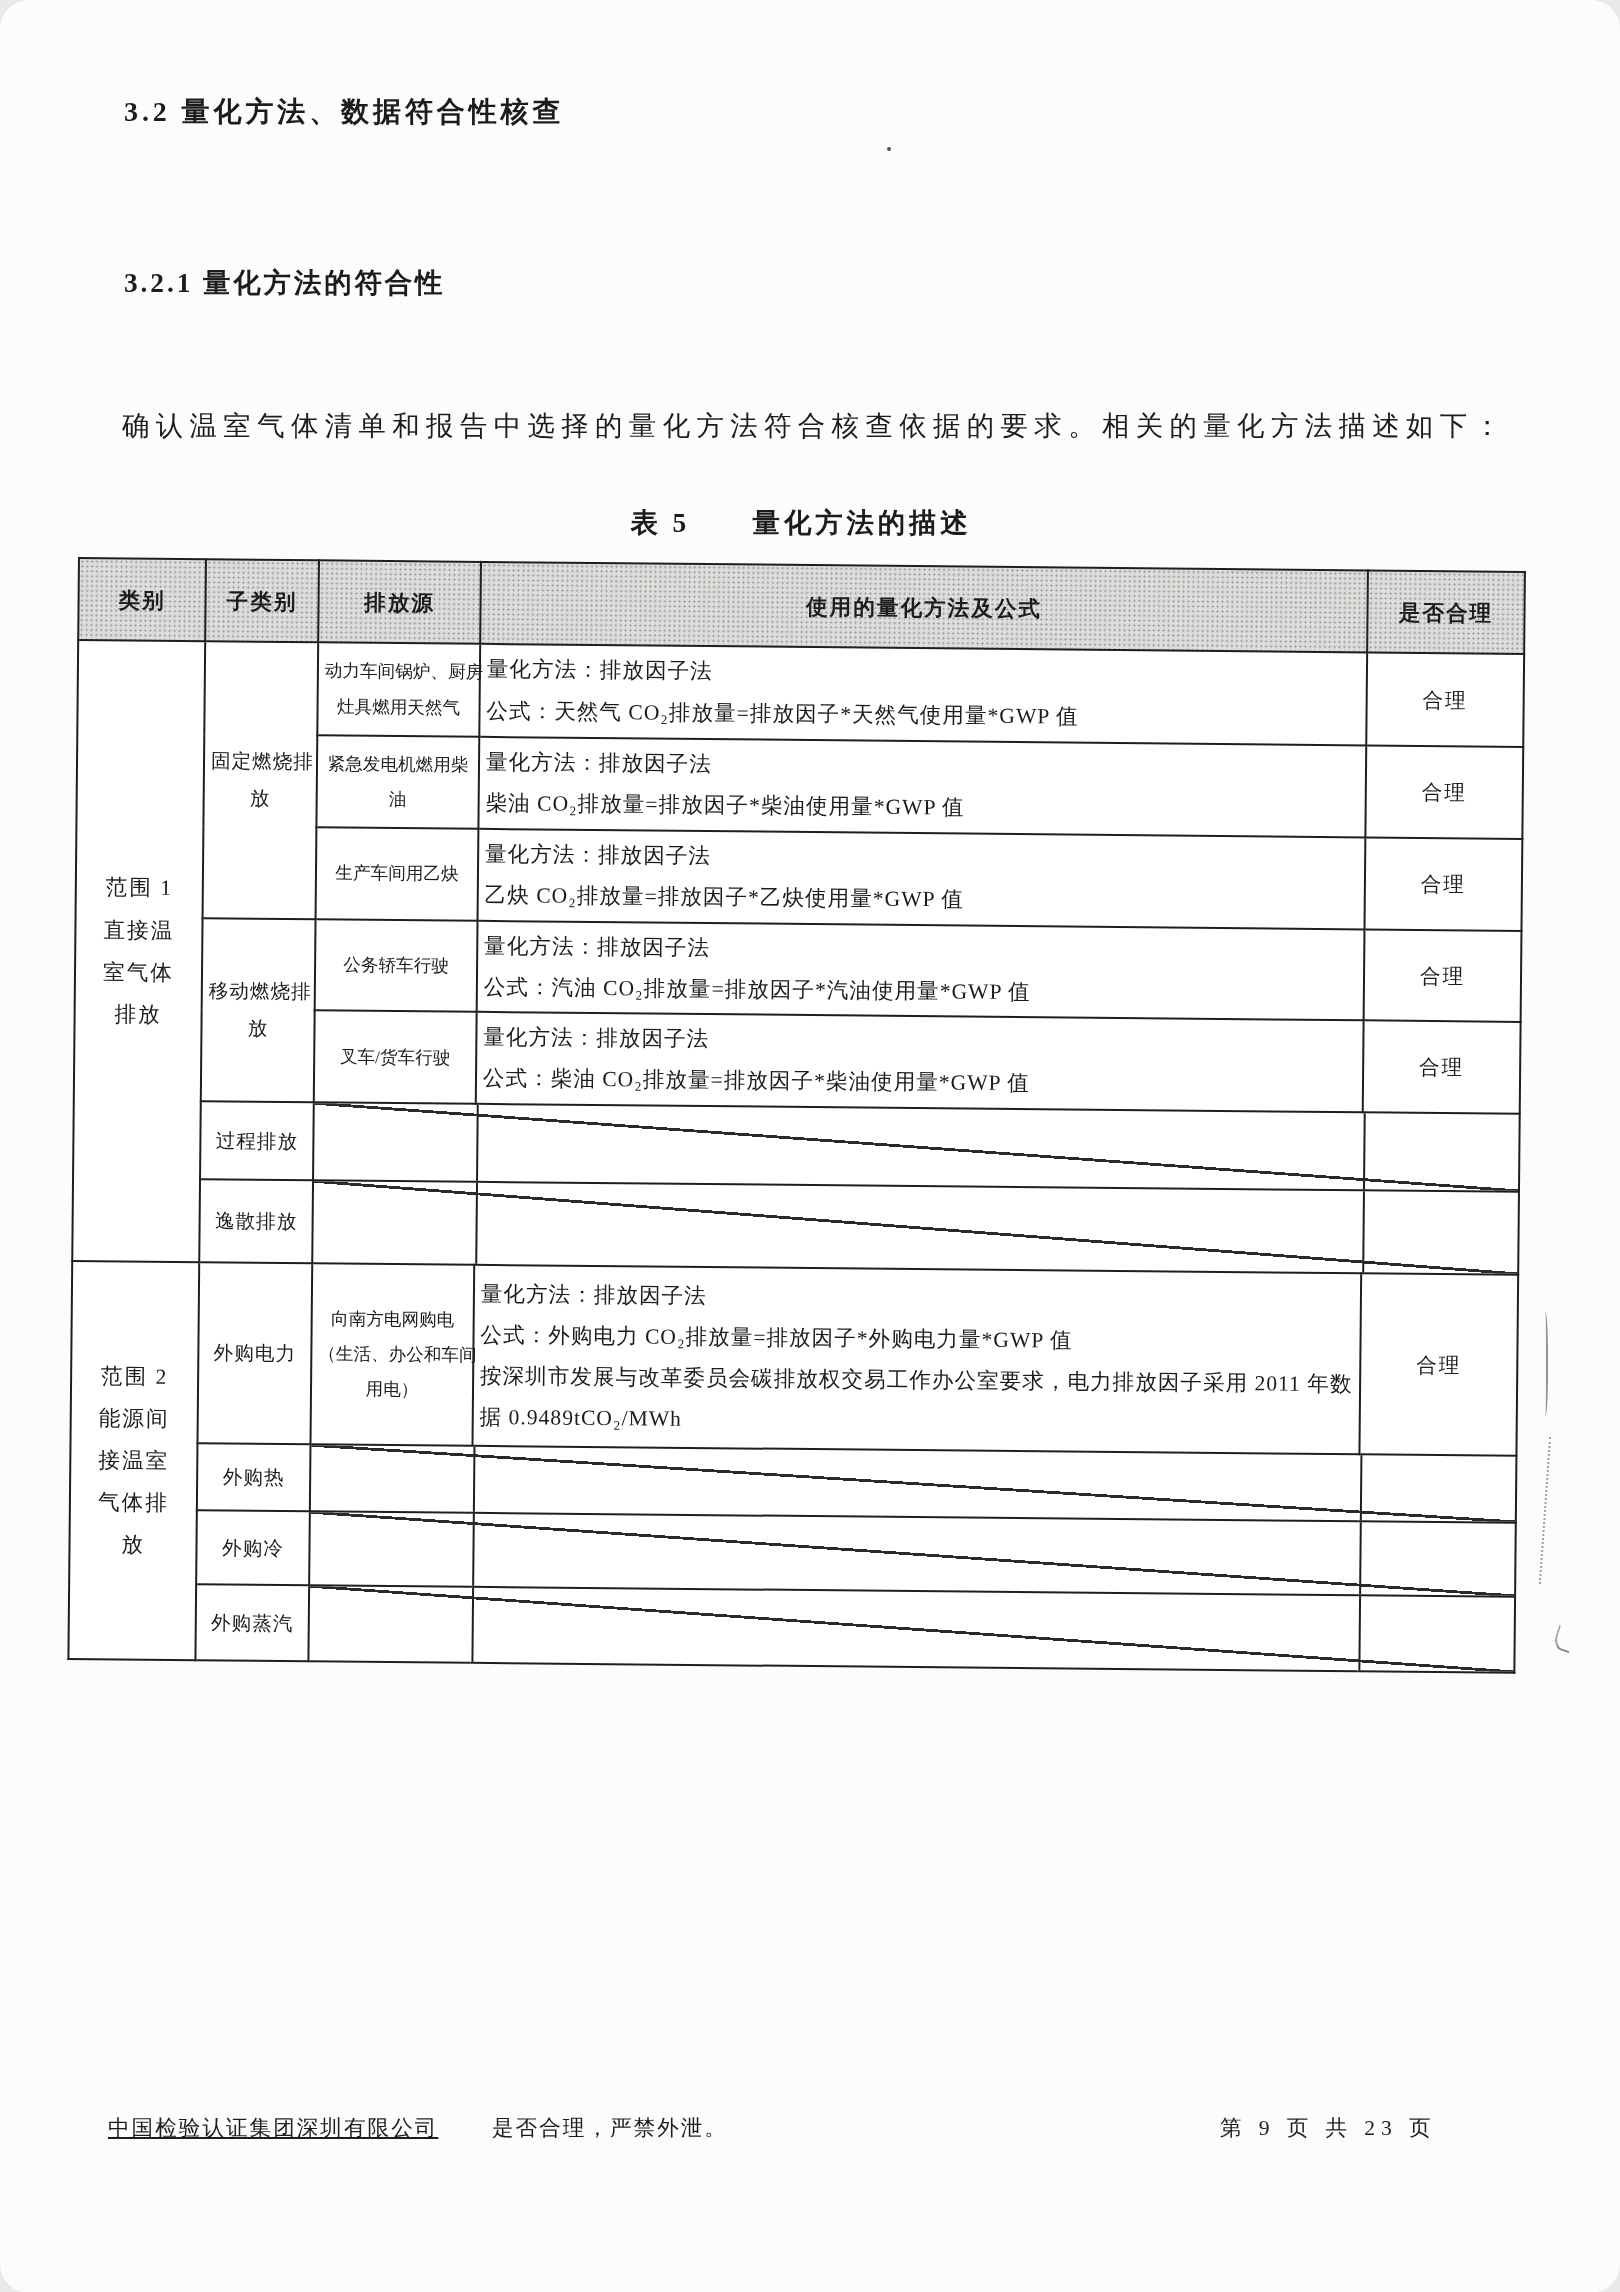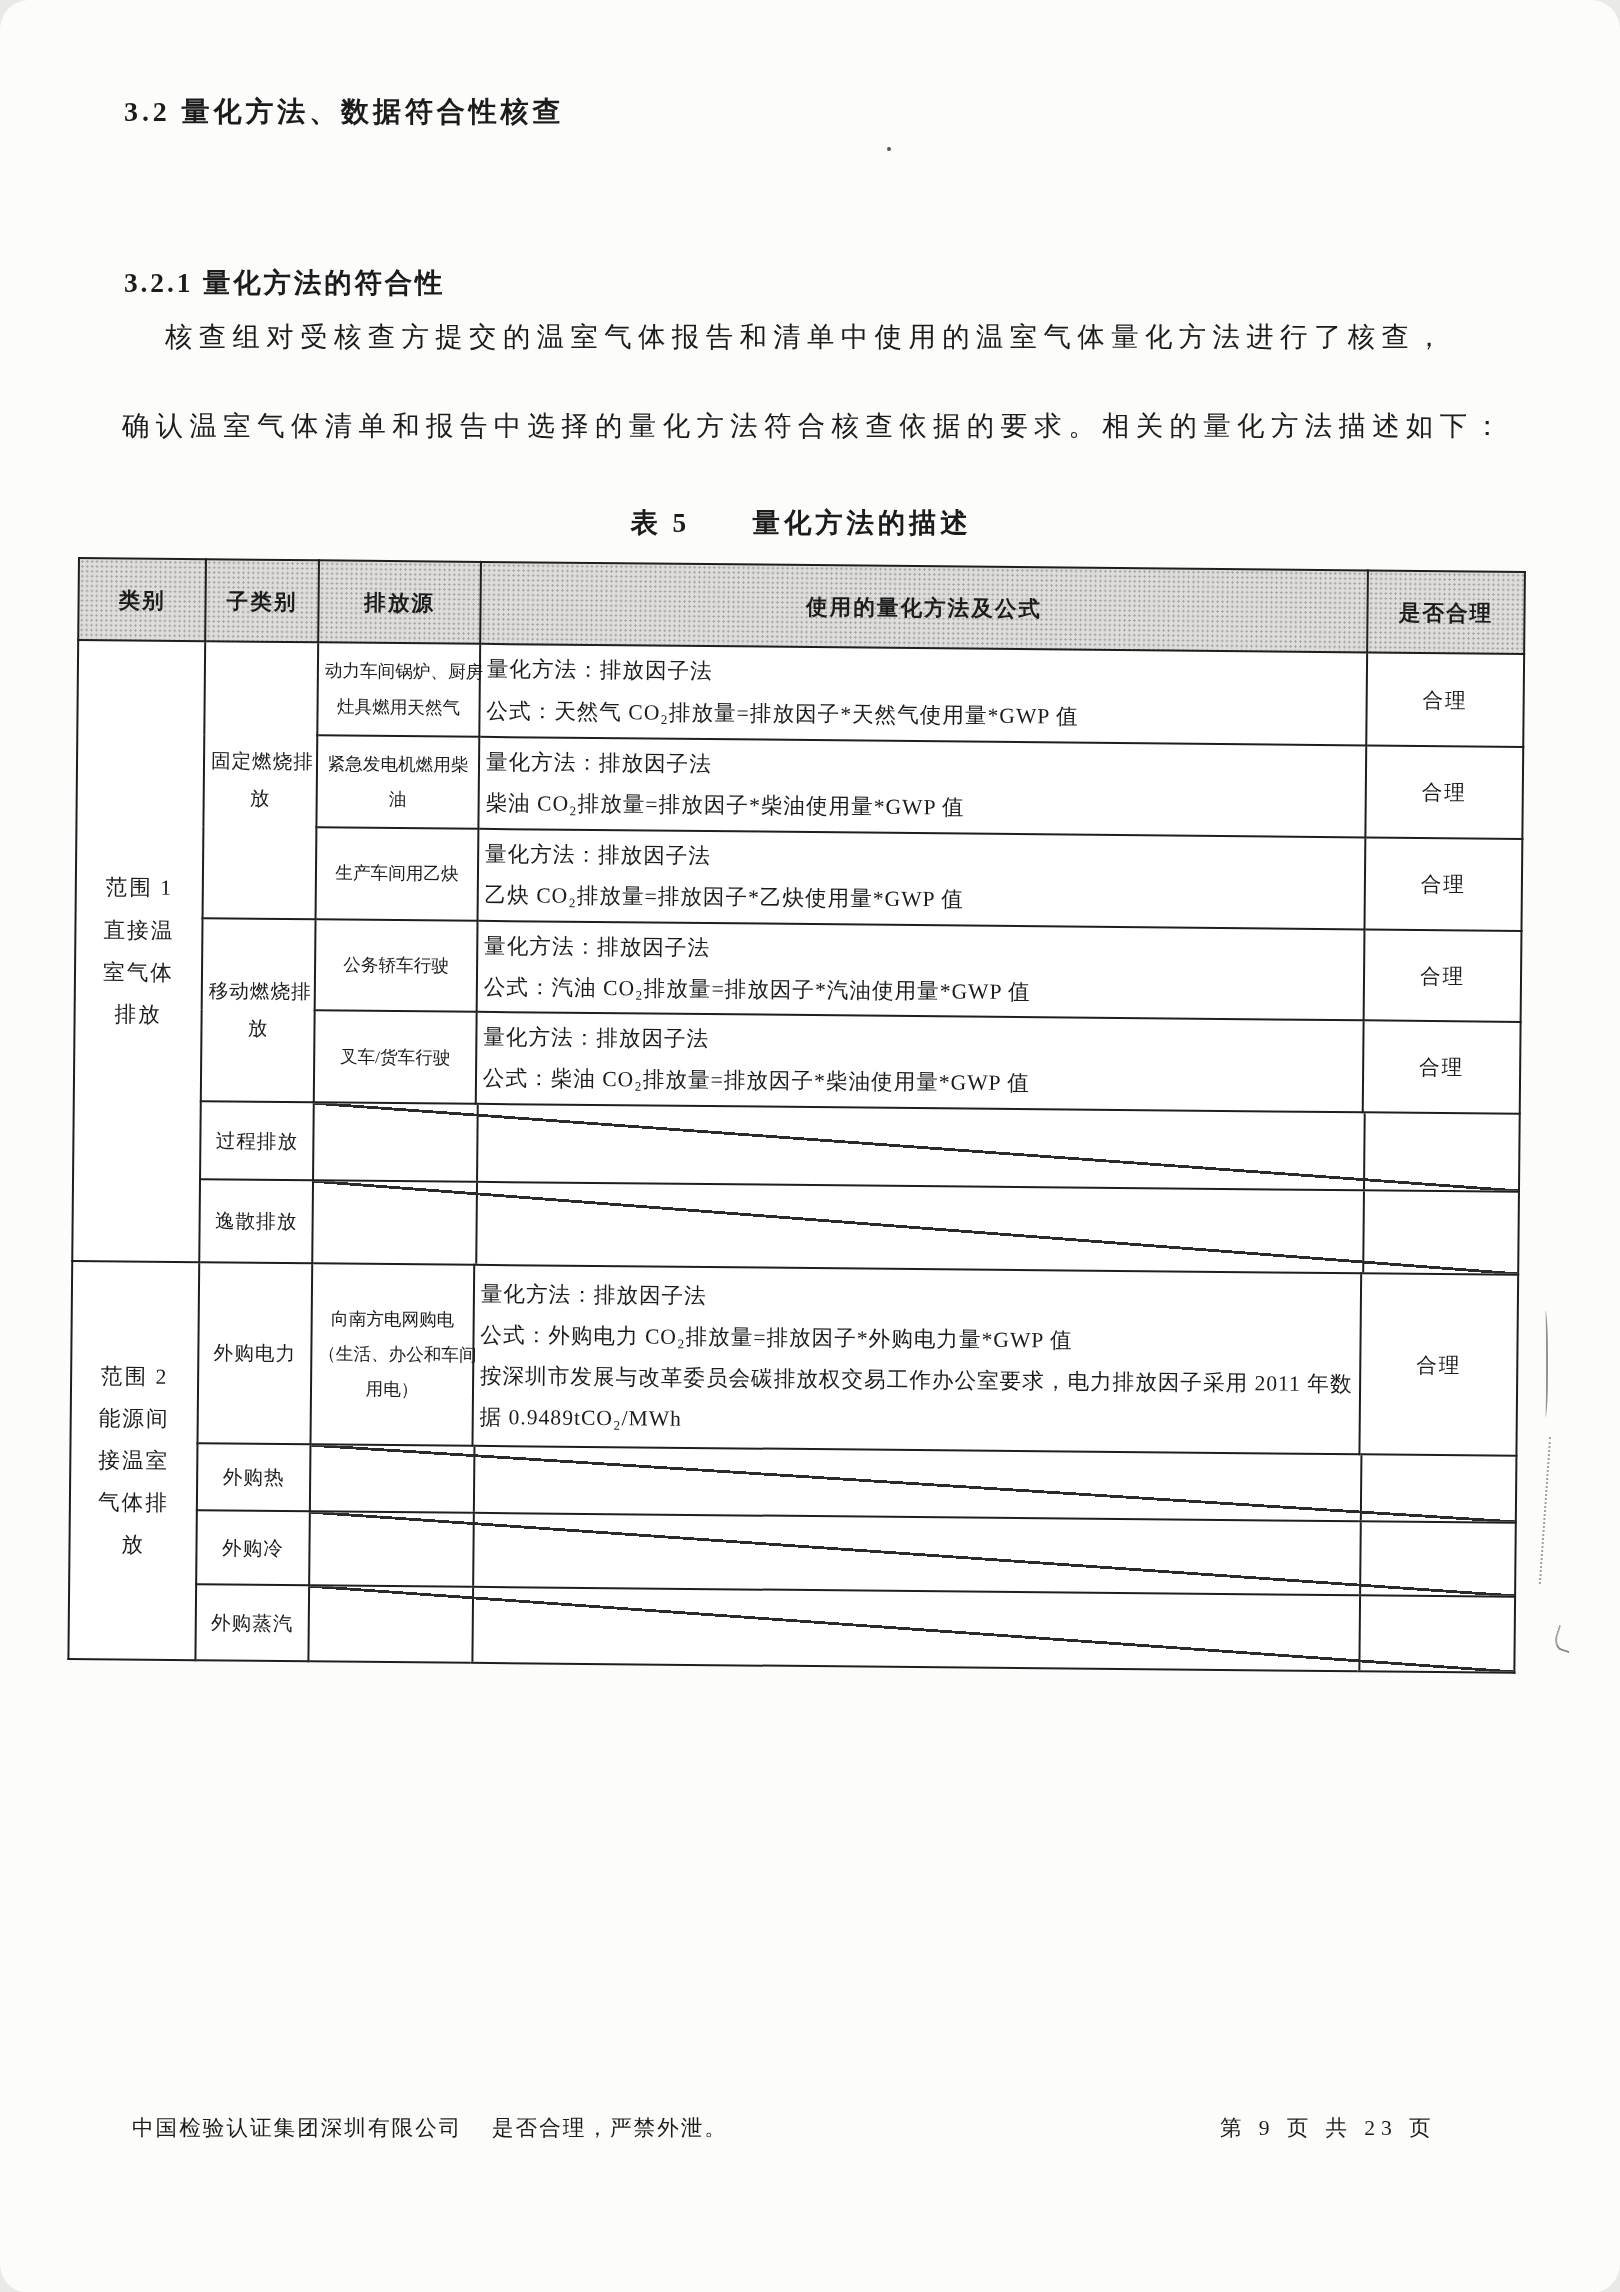--- a/index.html
+++ b/index.html
@@ -58,39 +58,38 @@
       linear-gradient(to top right,
         transparent calc(50% - 1.4px), #2a2a2a calc(50% - 1.4px),
         #2a2a2a calc(50% + 1.4px), transparent calc(50% + 1.4px)),
       linear-gradient(#1e1e1e,#1e1e1e),
       linear-gradient(#1e1e1e,#1e1e1e);
     background-size:100% 100%, 2px 100%, 2px 100%;
     background-position:0 0, 162px 0, 1049px 0;
     background-repeat:no-repeat;
   }
   .footer-row { position:absolute; top:2113px; left:0; width:1620px; font-size:21.6px; letter-spacing:2px; }
-  .footer-company { position:absolute; left:132px; white-space:nowrap; }
+  .footer-company { position:absolute; left:108px; white-space:nowrap;text-decoration:underline; }
   .footer-conf { position:absolute; left:492px; white-space:nowrap; }
   .footer-page { position:absolute; left:1220px; white-space:nowrap; letter-spacing:5.9px; }
   
   .artifact { position:absolute; background:transparent; }
   .a1 { left:1541px; top:1311px; width:4.9px; height:106px; border-right:2.9px solid rgba(60,60,60,.55); border-radius:40%; }
   .a2 { left:1544px; top:1437px; width:6.9px; height:147px; border-left:2px dotted rgba(70,70,70,.5); transform:skewX(-4deg); }
   .a3 { left:1555px; top:1627px; width:15.7px; height:21.6px; border-bottom:2.9px solid rgba(60,60,60,.6); border-left:2px solid rgba(60,60,60,.45); transform:rotate(18deg); border-radius:0 0 0 60%; }
   .a4 { left:887px; top:147px; width:3.9px; height:3.9px; background:rgba(40,40,40,.8); border-radius:50%; }
 </style>
 </head>
 <body>
 
 <div class="page">
 
   <div class="heading1">3.2 量化方法、数据符合性核查</div>
   <div class="heading2">3.2.1 量化方法的符合性</div>
 
-  <div class="para-line l1">核查组对受核查方提交的温室气体报告和清单中使用的温室气体量化方法进行了核查，</div>
   <div class="para-line l2">确认温室气体清单和报告中选择的量化方法符合核查依据的要求。相关的量化方法描述如下：</div>
 
   <div class="table-caption">表 5　　量化方法的描述</div>
 
   <div class="table-wrap">
     <table class="vtable">
       <colgroup>
           <col class="c1">
           <col class="c2">
           <col class="c3">

